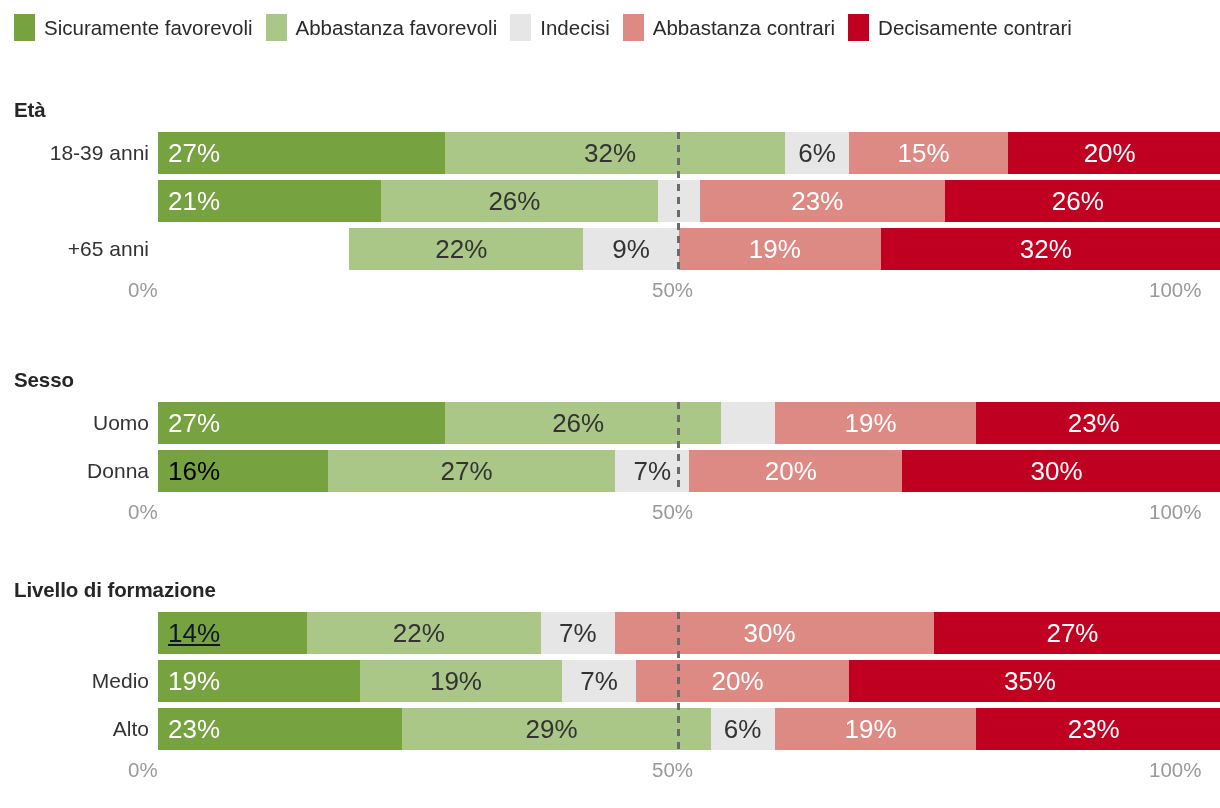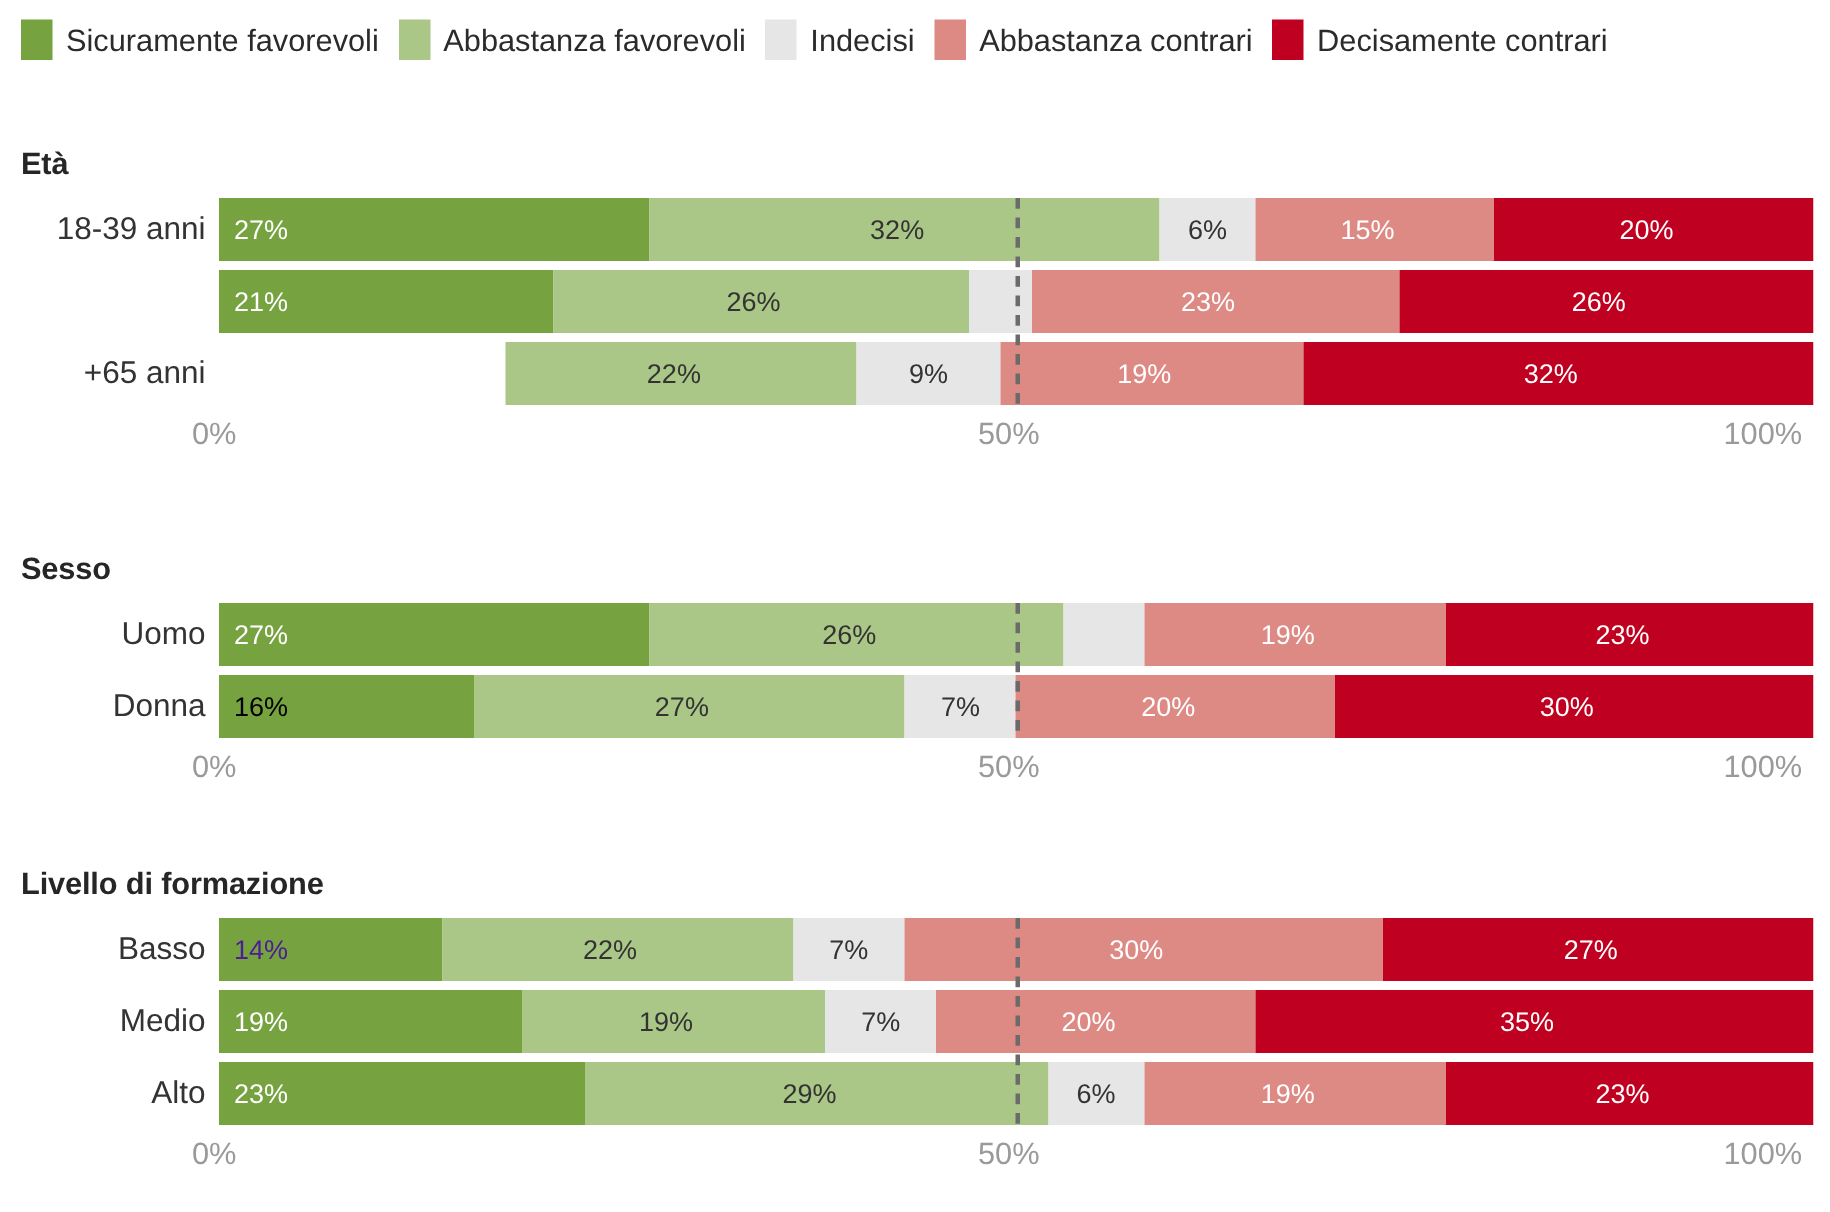--- a/index.html
+++ b/index.html
@@ -59,21 +59,21 @@
     left: 14px;
     top: 0;
     font-size: 20.5px;
     font-weight: bold;
     color: #262626;
     letter-spacing: -0.1px;
   }
 
   .rows {
     position: absolute;
-    left: 0;
+    left: 12px;
     top: 34px;
     width: 1096px;
   }
   .row {
     position: relative;
     height: 42px;
     margin-bottom: 6px;
   }
   .row-label {
     position: absolute;
@@ -93,21 +93,21 @@
     top: 0;
     width: 1063px;
     height: 42px;
     overflow: hidden;
     display: flex;
   }
   .seg {
     position: relative;
     height: 42px;
     line-height: 42px;
-    font-size: 18px;
+    font-size: 26px;
     box-sizing: border-box;
     overflow: hidden;
     white-space: nowrap;
   }
   .seg.left-lab {
     text-align: left;
     padding-left: 10px;
   }
   .seg.right-lab {
     text-align: center;
@@ -223,23 +223,22 @@
         <div class="axis" style="top: 132px;">
           <span class="tick0">0%</span>
           <span class="tick50">50%</span>
           <span class="tick100">100%</span>
         </div>
       </div>
       <div class="group" style="top: 578px;">
         <div class="group-title">Livello di formazione</div>
         <div class="rows">
           <div class="row">
-            <div class="row-label">Basso</div>
-            <div class="bar">
-              <div class="seg left-lab" style="flex: 0 0 14%; background: rgb(118, 162, 64); color: #4c1d95;">14%</div>
+            <div class="bar">
+              <div class="seg left-lab" style="flex: 0 0 14%; background: rgb(118, 162, 64); color: #0f172a; text-decoration: underline;">14%</div>
               <div class="seg right-lab" style="flex: 0 0 22%; background: rgb(170, 199, 135); color: rgb(51, 51, 51);">22%</div>
               <div class="seg center-lab" style="flex: 0 0 7%; background: rgb(230, 230, 230); color: rgb(51, 51, 51);">7%</div>
               <div class="seg right-lab" style="flex: 0 0 30%; background: rgb(221, 137, 132); color: rgb(255, 255, 255);">30%</div>
               <div class="seg right-lab" style="flex: 0 0 27%; background: rgb(192, 0, 32); color: rgb(255, 255, 255);">27%</div>
             </div>
           </div>
           <div class="row">
             <div class="row-label">Medio</div>
             <div class="bar">
               <div class="seg left-lab" style="flex: 0 0 19%; background: rgb(118, 162, 64); color: rgb(255, 255, 255);">19%</div>

